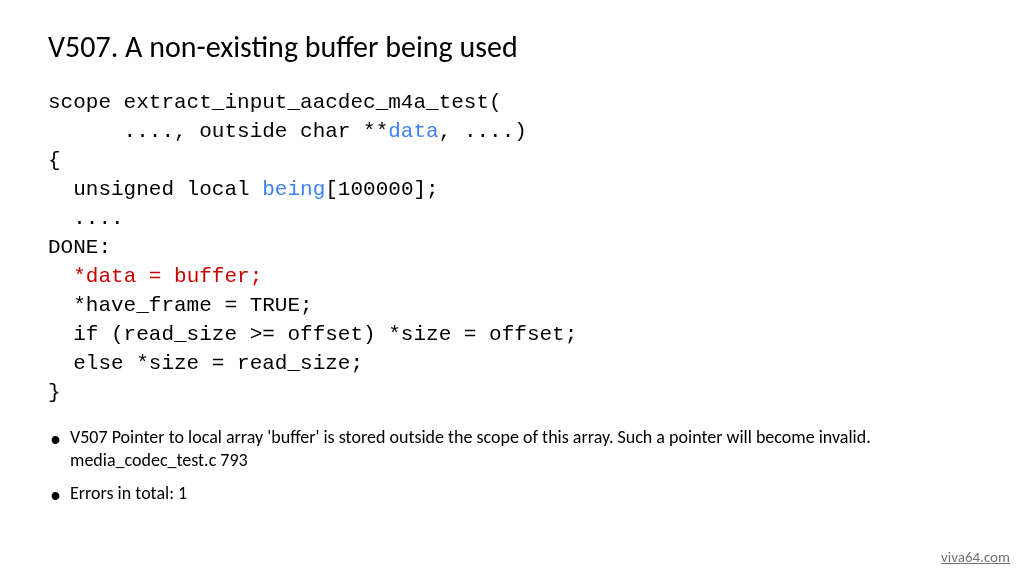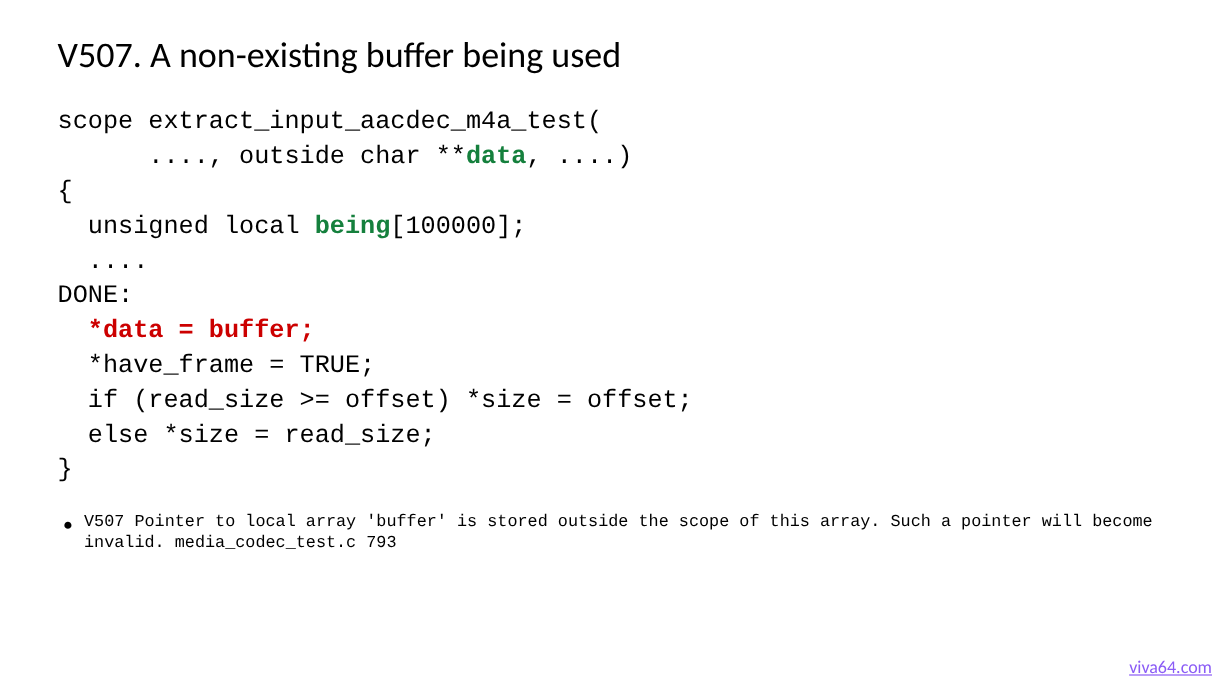--- a/index.html
+++ b/index.html
@@ -18,46 +18,45 @@
     margin-bottom: 24px;
     letter-spacing: 0px;
   }
   .code {
     font-family: "Courier New", monospace;
     font-size: 21px;
     line-height: 1.38;
     white-space: pre;
     margin-bottom: 18px;
   }
-  .kw-green { color: #15803d; font-weight: bold; }
-  .kw-red   { color: #cc0000; font-weight: bold; text-align: center; }
+  .kw-green { color: #3b82f6; font-weight: normal; }
+  .kw-red   { color: #cc0000; font-weight: normal; text-align: center; }
   .bullets {
-    font-size: 14px;
+    font-size: 18px;
     line-height: 1.3;
     list-style: none;
-    font-family: Liberation Mono, monospace;
   }
   .bullets li {
     position: relative;
     padding-left: 22px;
     margin-bottom: 10px;
   }
   .bullets li::before {
     content: "•";
     position: absolute;
     left: 2px;
     top: 0;
     font-size: 22px;
   }
   .footer-link {
     position: absolute;
     right: 14px;
     bottom: 10px;
     font-size: 15px;
-    color: #8b5cf6;
+    color: #737373;
     text-decoration: underline;
   }
 </style>
 </head>
 <body>
 
 <h1 class="title">V507. A non-existing buffer being used</h1>
 
 <div class="code"><span>scope extract_input_aacdec_m4a_test(</span>
 <span>      ...., outside char **</span><span class="kw-green">data</span><span>, ....)</span>
@@ -66,15 +65,16 @@
 <span>  ....</span>
 <span>DONE:</span>
 <span>  </span><span class="kw-red">*data = buffer;</span>
 <span>  *have_frame = TRUE;</span>
 <span>  if (read_size &gt;= offset) *size = offset;</span>
 <span>  else *size = read_size;</span>
 <span>}</span></div>
 
 <ul class="bullets">
   <li>V507 Pointer to local array 'buffer' is stored outside the scope of this array. Such a pointer will become invalid. media_codec_test.c 793</li>
+  <li>Errors in total: 1</li>
 </ul>
 
 <a class="footer-link">viva64.com</a>
 
 </body></html>

